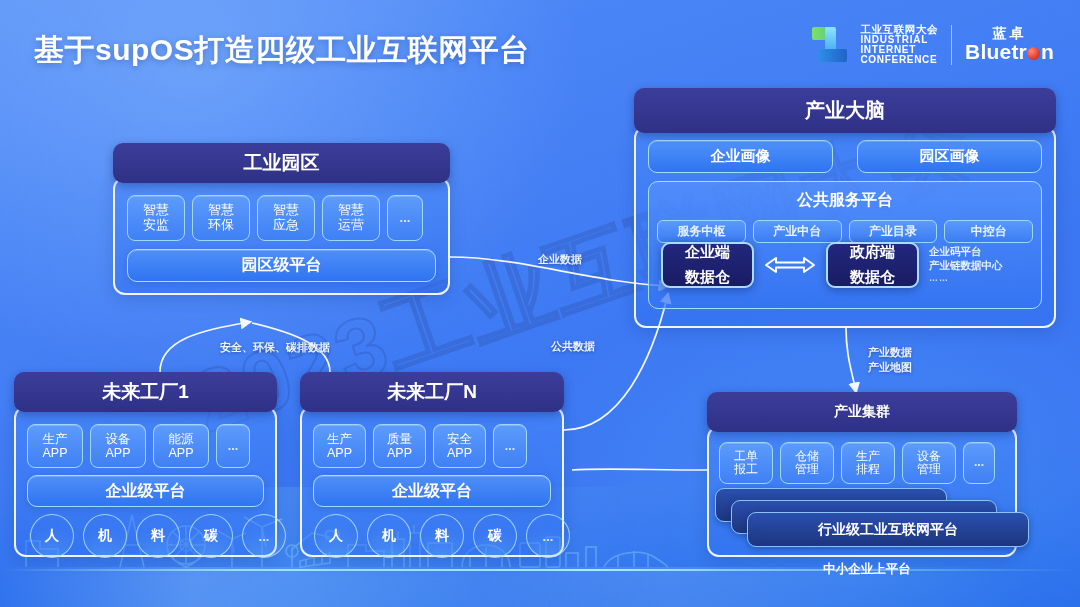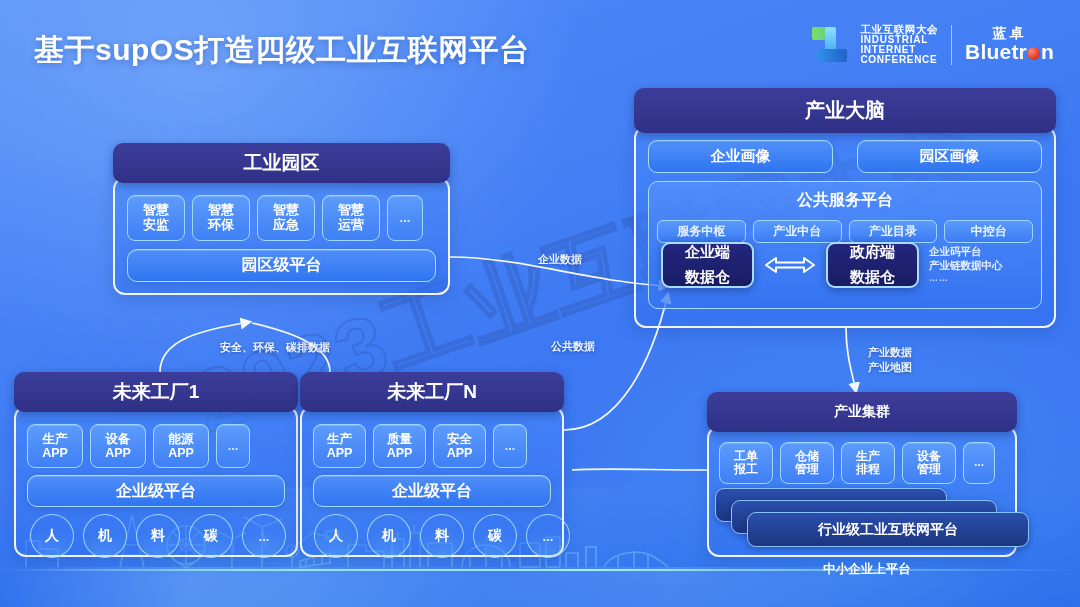--- a/index.html
+++ b/index.html
@@ -105,21 +105,21 @@
     box-shadow: 0 3px 10px rgba(14,30,90,.35);
     z-index: 3;
   }
 
   
   .chips { position: absolute; display: flex; gap: 7px; z-index: 2; }
   .chip {
     border: 1.4px solid #9fd8ff;
     border-radius: 8px;
     background: linear-gradient(180deg, #5d9bfb, #3f80f5);
-    color: #fff; font-weight: 700;
+    color: #fff; font-weight: 400;
     display: flex; flex-direction: column; align-items: center; justify-content: center;
     line-height: 1.12;
     text-align: center;
     box-shadow: inset 0 1px 0 rgba(255,255,255,.22);
   }
   .chip.dots { color: #dbeaff; font-weight: 700; }
 
   .platbar {
     position: absolute;
     border: 1.6px solid #a6dcff;
@@ -185,21 +185,21 @@
     border: 2px solid #a9dcff;
     background: linear-gradient(180deg, #23277e, #191c63);
     color: #fff; font-size: 15px; font-weight: 700; line-height: 1.12;
     display: flex; flex-direction: column; align-items: center; justify-content: space-between;
     box-shadow: 0 2px 8px rgba(10,22,70,.4);
   }
   .wh-arrow { width: 56px; height: 30px; flex: none; }
   .wh-note { color: #e8f2ff; font-size: 10.5px; line-height: 1.32; font-weight: 700; margin-left: 2px; }
   .wh-note .dots { letter-spacing: 1px; opacity: .8; font-size: 9px; }
 
-  #fac1 { left: 14px; top: 372px; width: 284px; height: 185px; padding-left: 44px; }
+  #fac1 { left: 14px; top: 372px; width: 263px; height: 185px; padding-left: 44px; }
   #facN { left: 300px; top: 372px; width: 264px; height: 185px; }
   #fac1 .panel-head, #facN .panel-head { height: 40px; font-size: 19px; }
   #fac1 .panel-body, #facN .panel-body { top: 34px; }
   #fac1 .chips, #facN .chips { left: 13px; top: 52px; }
   #fac1 .chip, #facN .chip { width: 56px; height: 44px; font-size: 12.5px; }
   #fac1 .chip.dots, #facN .chip.dots { width: 34px; }
   #fac1 .platbar, #facN .platbar { left: 13px; right: 13px; top: 103px; height: 32px; font-size: 16px; }
   #fac1 .circles, #facN .circles { left: 16px; top: 142px; }
   #facN .chip { width: 53px; }
   #facN .circles { left: 14px; }

